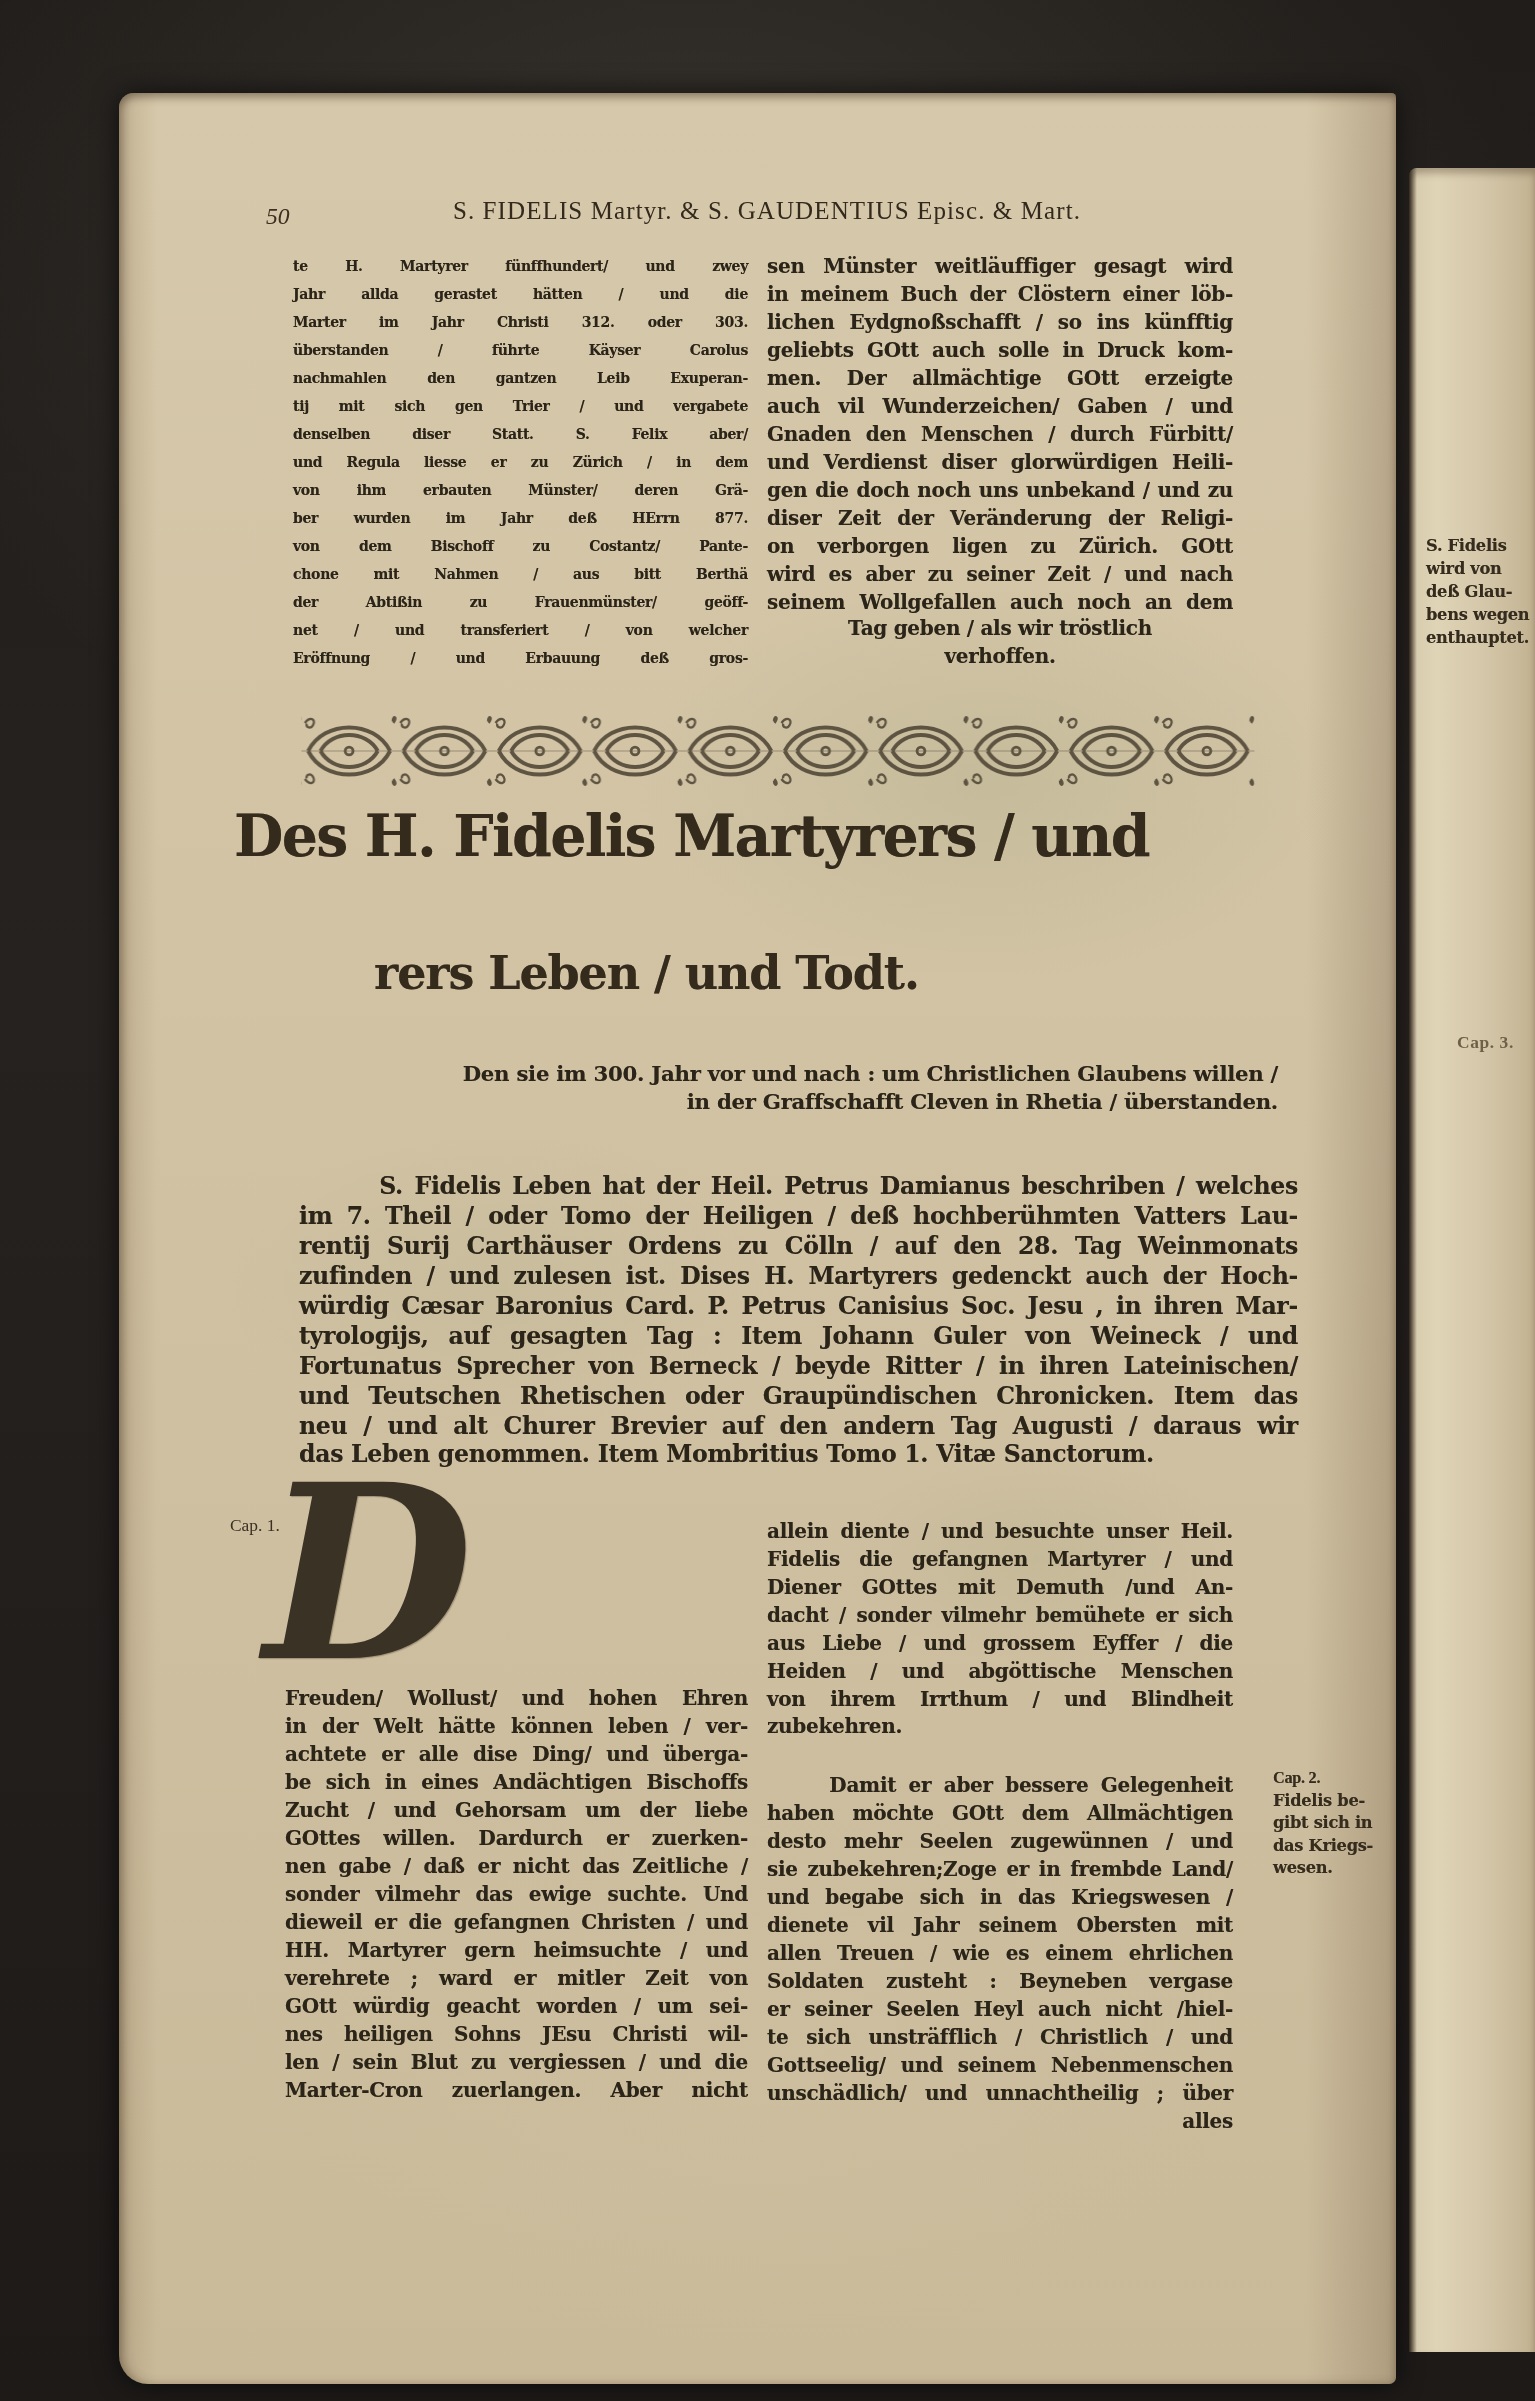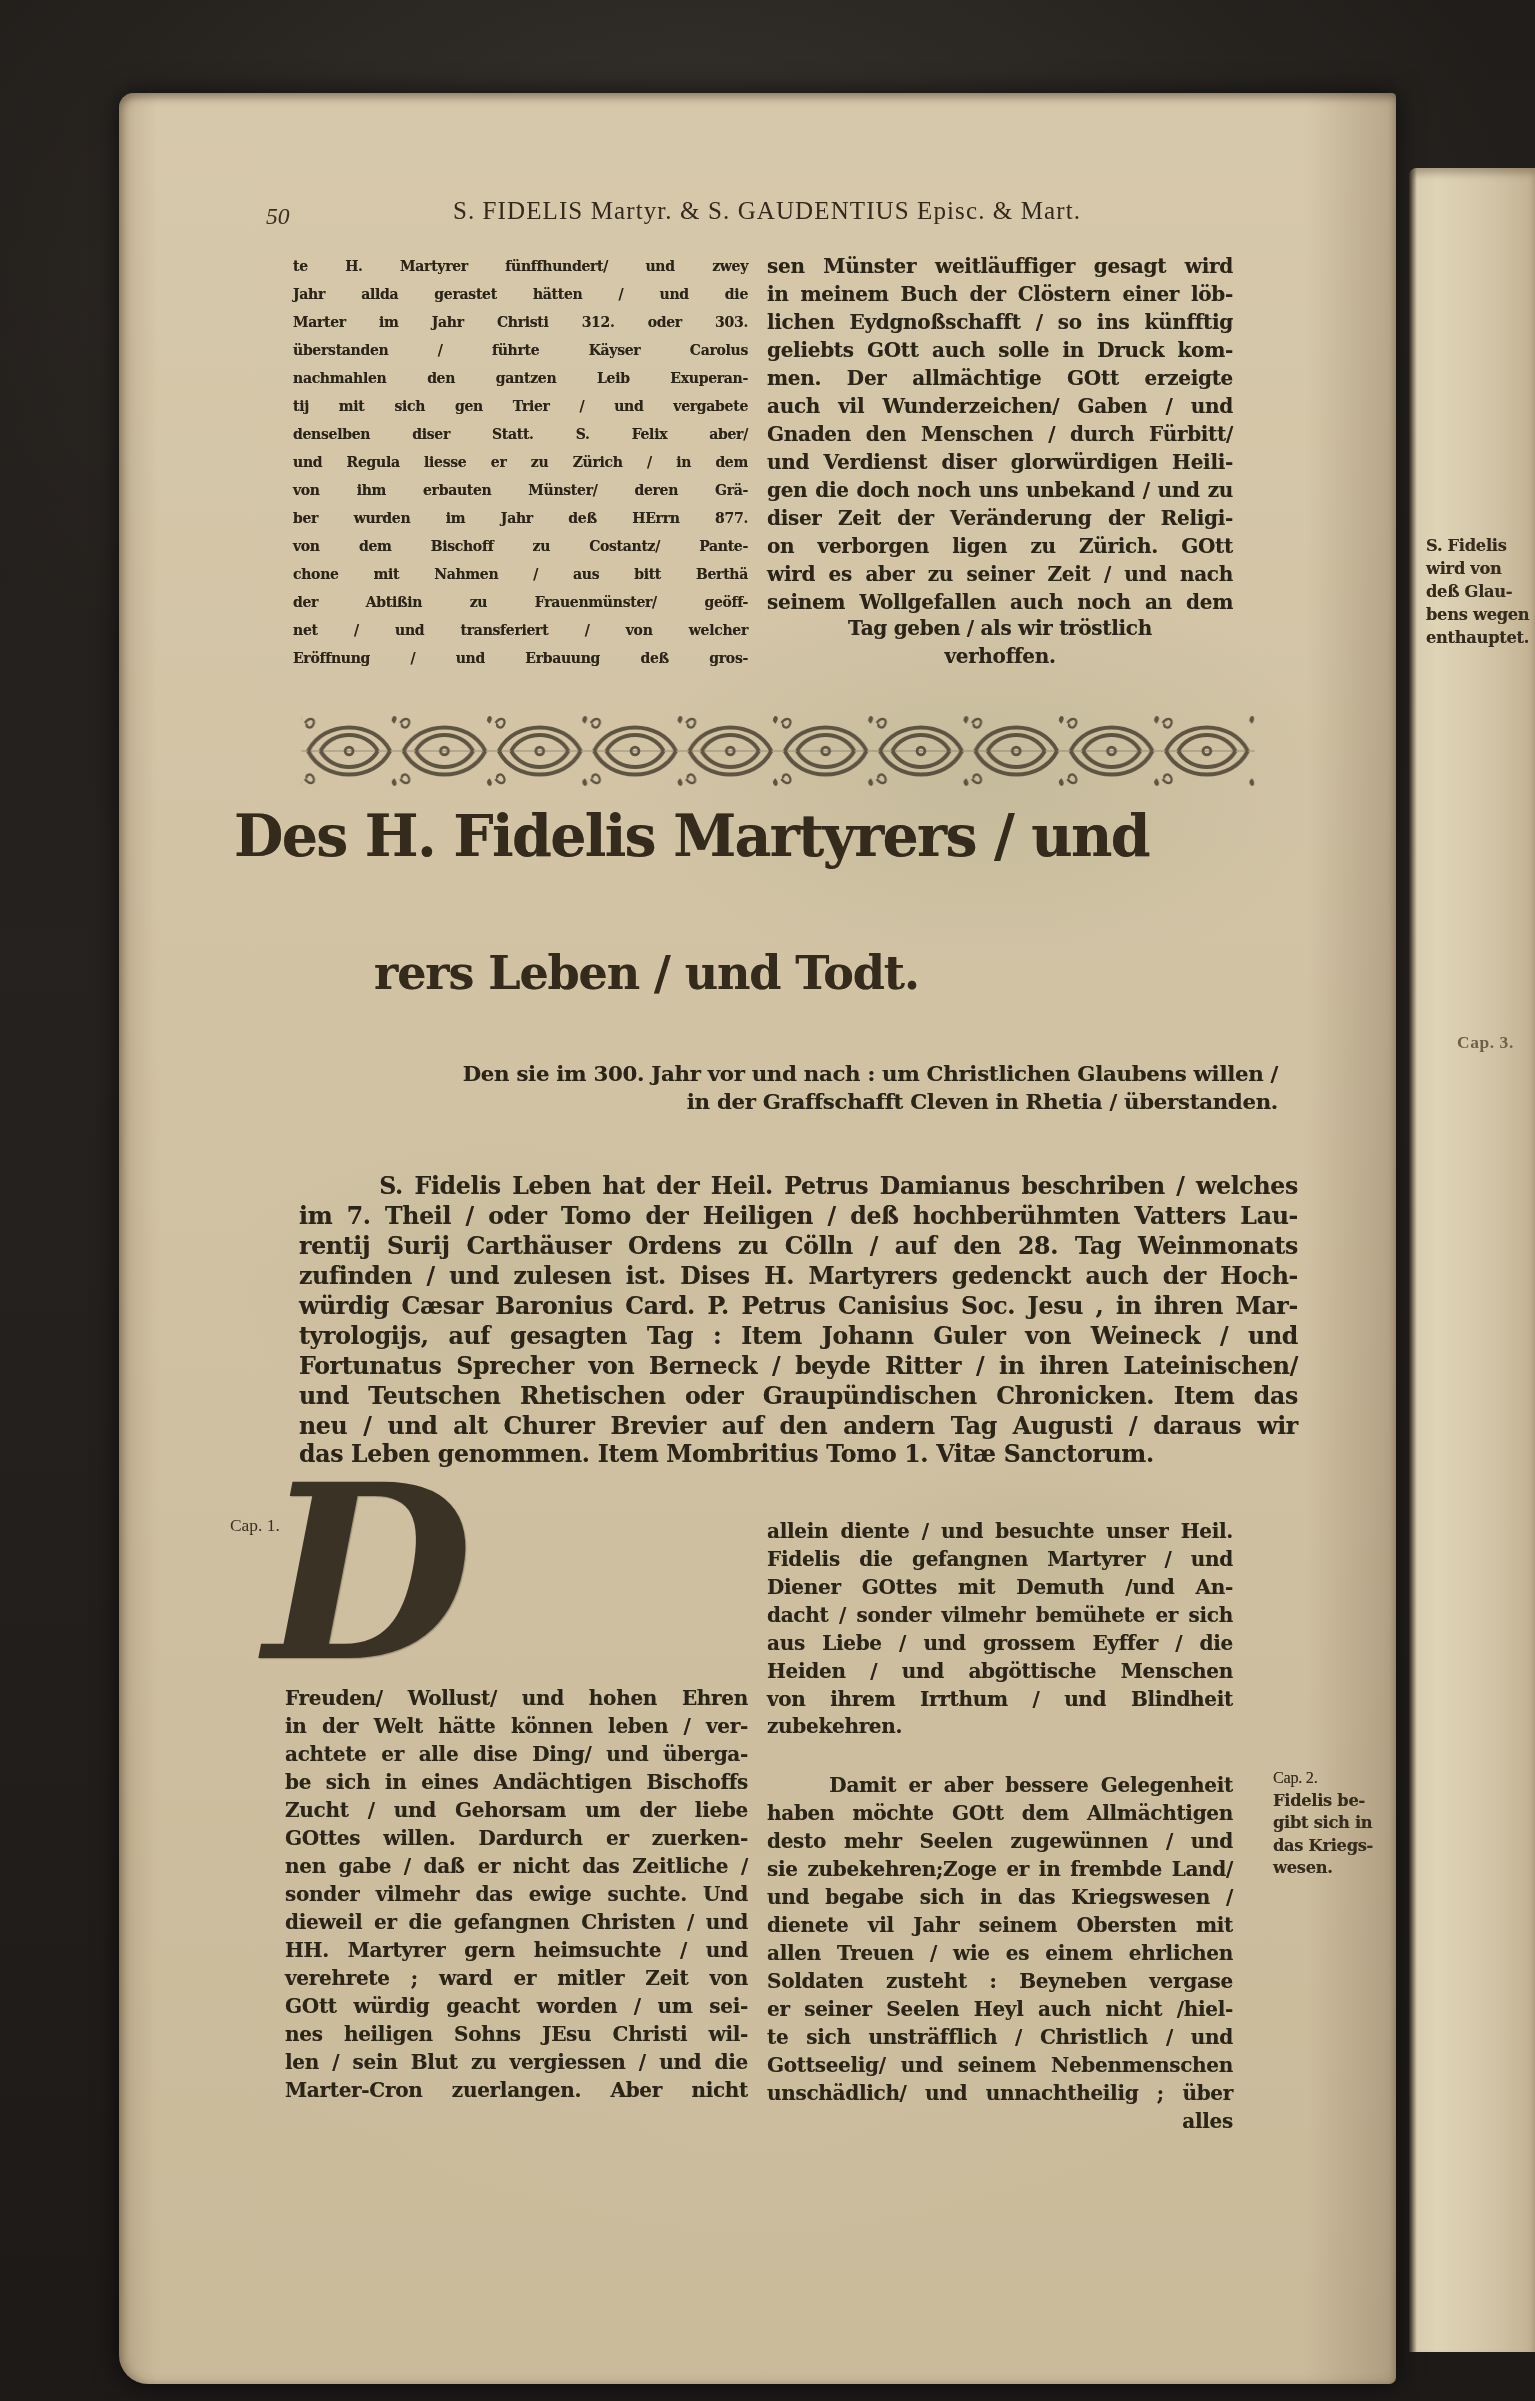--- a/index.html
+++ b/index.html
@@ -135,21 +135,21 @@
   }
   .catchword{
     position:absolute; left:648px; top:2016px; width:466px;
     font-size:20px; text-align:right;
   }
   
   .note-cap2{
     position:absolute; left:1154px; top:1674px; width:123px;
     font-size:16.3px; line-height:22.5px; color:#352c1e;
   }
-  .note-cap2 .cap-line{ font-family:"Liberation Serif", serif; font-weight:normal; }
+  .note-cap2 .cap-line{ font-family:"Liberation Serif", serif; font-weight:bold; }
   .note-beheading{
     position:absolute; left:1426px; top:534px; width:118px;
     font-size:16.3px; line-height:23px; color:#352c1e;
   }
   .note-cap3{
     position:absolute; left:1457px; top:1032px;
     font-family:"Liberation Serif", serif;
     font-size:17.4px; color:#6e6048; font-weight:bold; letter-spacing:0.6px;
   }
 </style>

